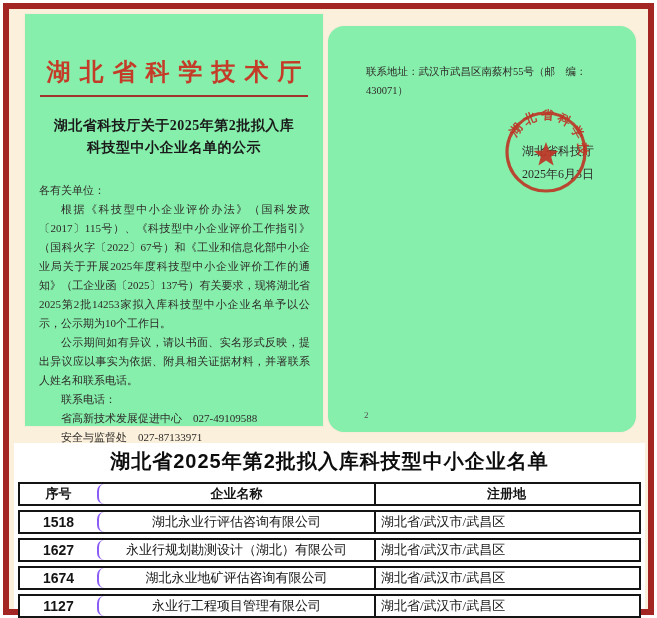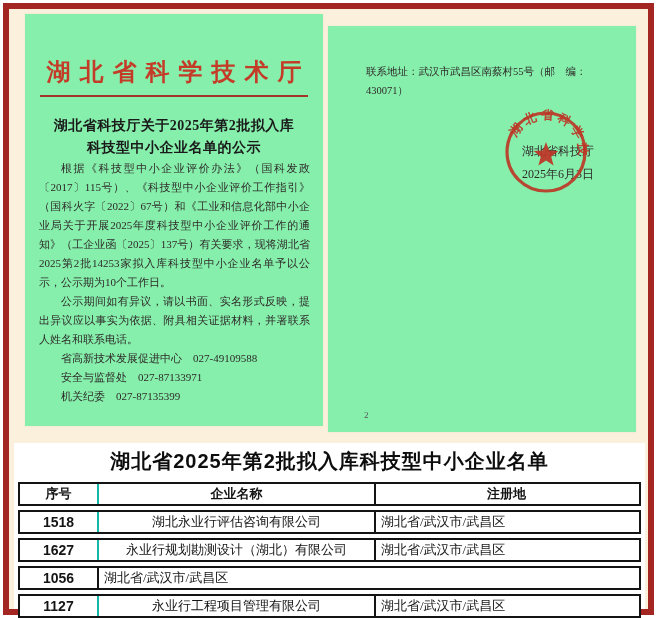--- a/index.html
+++ b/index.html
@@ -5,21 +5,21 @@
   * { margin:0; padding:0; box-sizing:border-box; }
   html,body { background:#ffffff; }
   body { font-family:"Liberation Serif","DejaVu Serif",serif; }
   #canvas { position:relative; width:657px; height:618px; background:#ffffff; overflow:hidden; }
 
   .frame { position:absolute; left:3px; top:3px; width:651px; height:612px;
            border:6px solid #A32622; background:#FAF0DC; }
 
   .page { position:absolute; background:#86efac; box-shadow:0 0 2px rgba(0,0,0,0.06); }
   .page-left  { left:25px;  top:14px; width:298px; height:412px; }
-  .page-right { left:328px; top:26px; width:308px; height:406px; }
+  .page-right { left:328px; top:26px; width:308px; height:406px;border-radius:16px; }
 
   
   .agency { margin-top:42px; text-align:center; color:#C43B28; font-weight:bold;
             font-size:24px; letter-spacing:9px; text-indent:9px; }
   .agency-rule { width:268px; margin:7px auto 0 auto; border-top:2px solid #A0342A; }
   .doc-title { margin-top:18px; text-align:center; color:#1a1a1a; font-weight:bold;
                font-size:14px; line-height:22px; letter-spacing:0.5px; }
   .body-text { padding:0 13px 0 14px; font-size:11px; line-height:19px; color:#2e2a28; }
   .salutation { margin-top:22px; }
   .para { text-indent:2em; text-align:justify; }
@@ -36,42 +36,44 @@
   .table-section { position:absolute; left:14px; top:443px; width:631px; height:166px;
                    background:#ffffff; }
   .table-title { margin-top:5px; text-align:center; font-family:"Liberation Sans","DejaVu Sans",sans-serif;
                  font-weight:bold; font-size:20px; letter-spacing:1px; color:#0d0d0d; }
   .tbl { margin:7px auto 13px auto; width:623px; }
   .trow { display:flex; border:2px solid #141414; height:24px; margin-bottom:4px;
           align-items:stretch; background:#ffffff; }
   .trow:last-child { margin-bottom:0; }
   .tc { display:flex; align-items:center; justify-content:center; font-size:13px; color:#141414; }
   .tc-seq  { width:77px; }
-  .tc-name { width:277px; border-left:2px solid #14b8a6; }
+  .tc-name { width:277px; border-left:2px solid #8b5cf6;border-radius:7px; }
   .tc-loc  { width:263px; border-left:2px solid #141414; justify-content:flex-start; padding-left:5px; }
   .thead .tc { font-family:"Liberation Sans","DejaVu Sans",sans-serif; font-weight:bold; }
   .thead .tc-loc { justify-content:center; padding-left:0; }
   .seq-val { font-family:"Liberation Sans","DejaVu Sans",sans-serif; font-weight:bold; font-size:14px; }
 </style>
 </head>
 <body>
 
 <div id="canvas">
   <div class="frame"></div>
 
   <div class="page page-left">
     <div class="agency">湖北省科学技术厅</div>
     <div class="agency-rule"></div>
     <div class="doc-title">
       <div>湖北省科技厅关于2025年第2批拟入库</div>
       <div>科技型中小企业名单的公示</div>
     </div>
     <div class="body-text">
+      <div class="salutation">各有关单位：</div>
       <div class="para">根据《科技型中小企业评价办法》（国科发政〔2017〕115号）、《科技型中小企业评价工作指引》（国科火字〔2022〕67号）和《工业和信息化部中小企业局关于开展2025年度科技型中小企业评价工作的通知》（工企业函〔2025〕137号）有关要求，现将湖北省2025第2批14253家拟入库科技型中小企业名单予以公示，公示期为10个工作日。</div>
       <div class="para">公示期间如有异议，请以书面、实名形式反映，提出异议应以事实为依据、附具相关证据材料，并署联系人姓名和联系电话。</div>
+      <div class="contact-line">联系电话：</div>
       <div class="contact-line">省高新技术发展促进中心　027-49109588</div>
       <div class="contact-line">安全与监督处　027-87133971</div>
       <div class="contact-line">机关纪委　027-87135399</div>
     </div>
   </div>
 
   <div class="page page-right">
     <div class="rp-lines">
       <div>联系地址：武汉市武昌区南蔡村55号（邮　编：430071）</div>
     </div>
@@ -107,21 +109,22 @@
         <div class="tc tc-seq seq-val">1518</div>
         <div class="tc tc-name">湖北永业行评估咨询有限公司</div>
         <div class="tc tc-loc">湖北省/武汉市/武昌区</div>
       </div>
       <div class="trow">
         <div class="tc tc-seq seq-val">1627</div>
         <div class="tc tc-name">永业行规划勘测设计（湖北）有限公司</div>
         <div class="tc tc-loc">湖北省/武汉市/武昌区</div>
       </div>
       <div class="trow">
-        <div class="tc tc-seq seq-val">1056</div>
+        <div class="tc tc-seq seq-val">1674</div>
+        <div class="tc tc-name">湖北永业地矿评估咨询有限公司</div>
         <div class="tc tc-loc">湖北省/武汉市/武昌区</div>
       </div>
       <div class="trow">
         <div class="tc tc-seq seq-val">1127</div>
         <div class="tc tc-name">永业行工程项目管理有限公司</div>
         <div class="tc tc-loc">湖北省/武汉市/武昌区</div>
       </div>
     </div>
   </div>
 </div>

